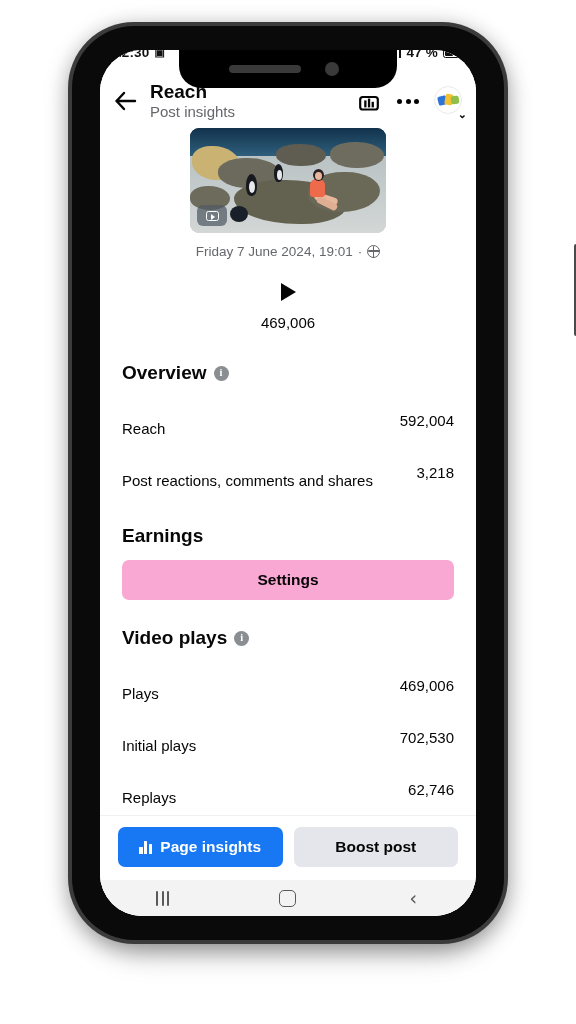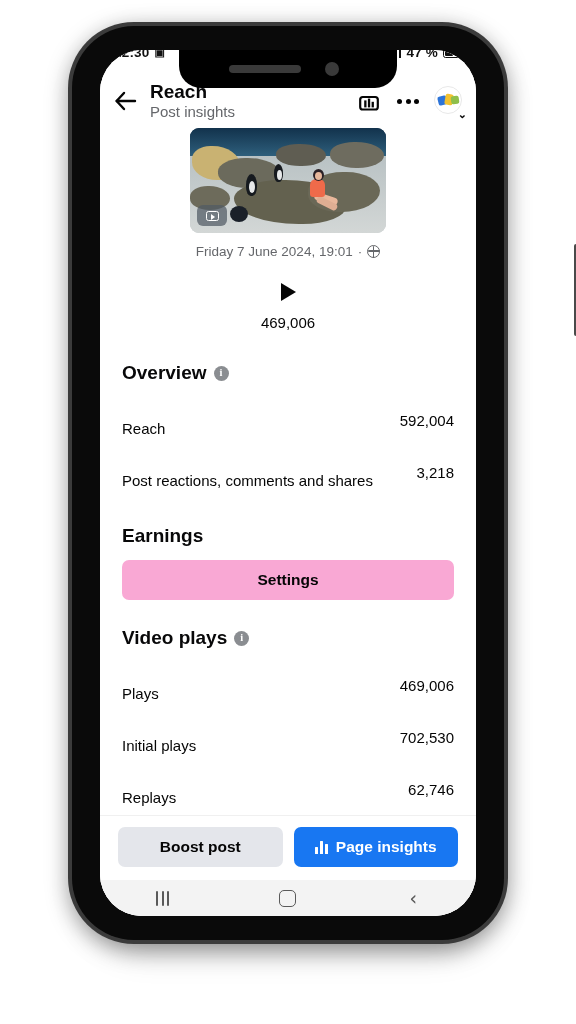--- a/index.html
+++ b/index.html
@@ -371,30 +371,30 @@
               <span class="val">702,530</span>
             </div>
             <div class="row">
               <span class="lbl">Replays</span>
               <span class="val">62,746</span>
             </div>
 
           </div>
 
           <div class="footer">
+            <button class="f-btn f-primary">
+              <span class="bar-ic">
+                  <i></i>
+                  <i></i>
+                  <i></i>
+                </span>
+              <span>Page insights</span>
+            </button>
             <button class="f-btn f-secondary">
               <span>Boost post</span>
-            </button>
-            <button class="f-btn f-primary">
-              <span class="bar-ic">
-                  <i></i>
-                  <i></i>
-                  <i></i>
-                </span>
-              <span>Page insights</span>
             </button>
           </div>
 
           <div class="navbar">
             <div class="nav-btn">
               <span class="nav-recent">
                   <i></i>
                   <i></i>
                   <i></i>
                 </span>

